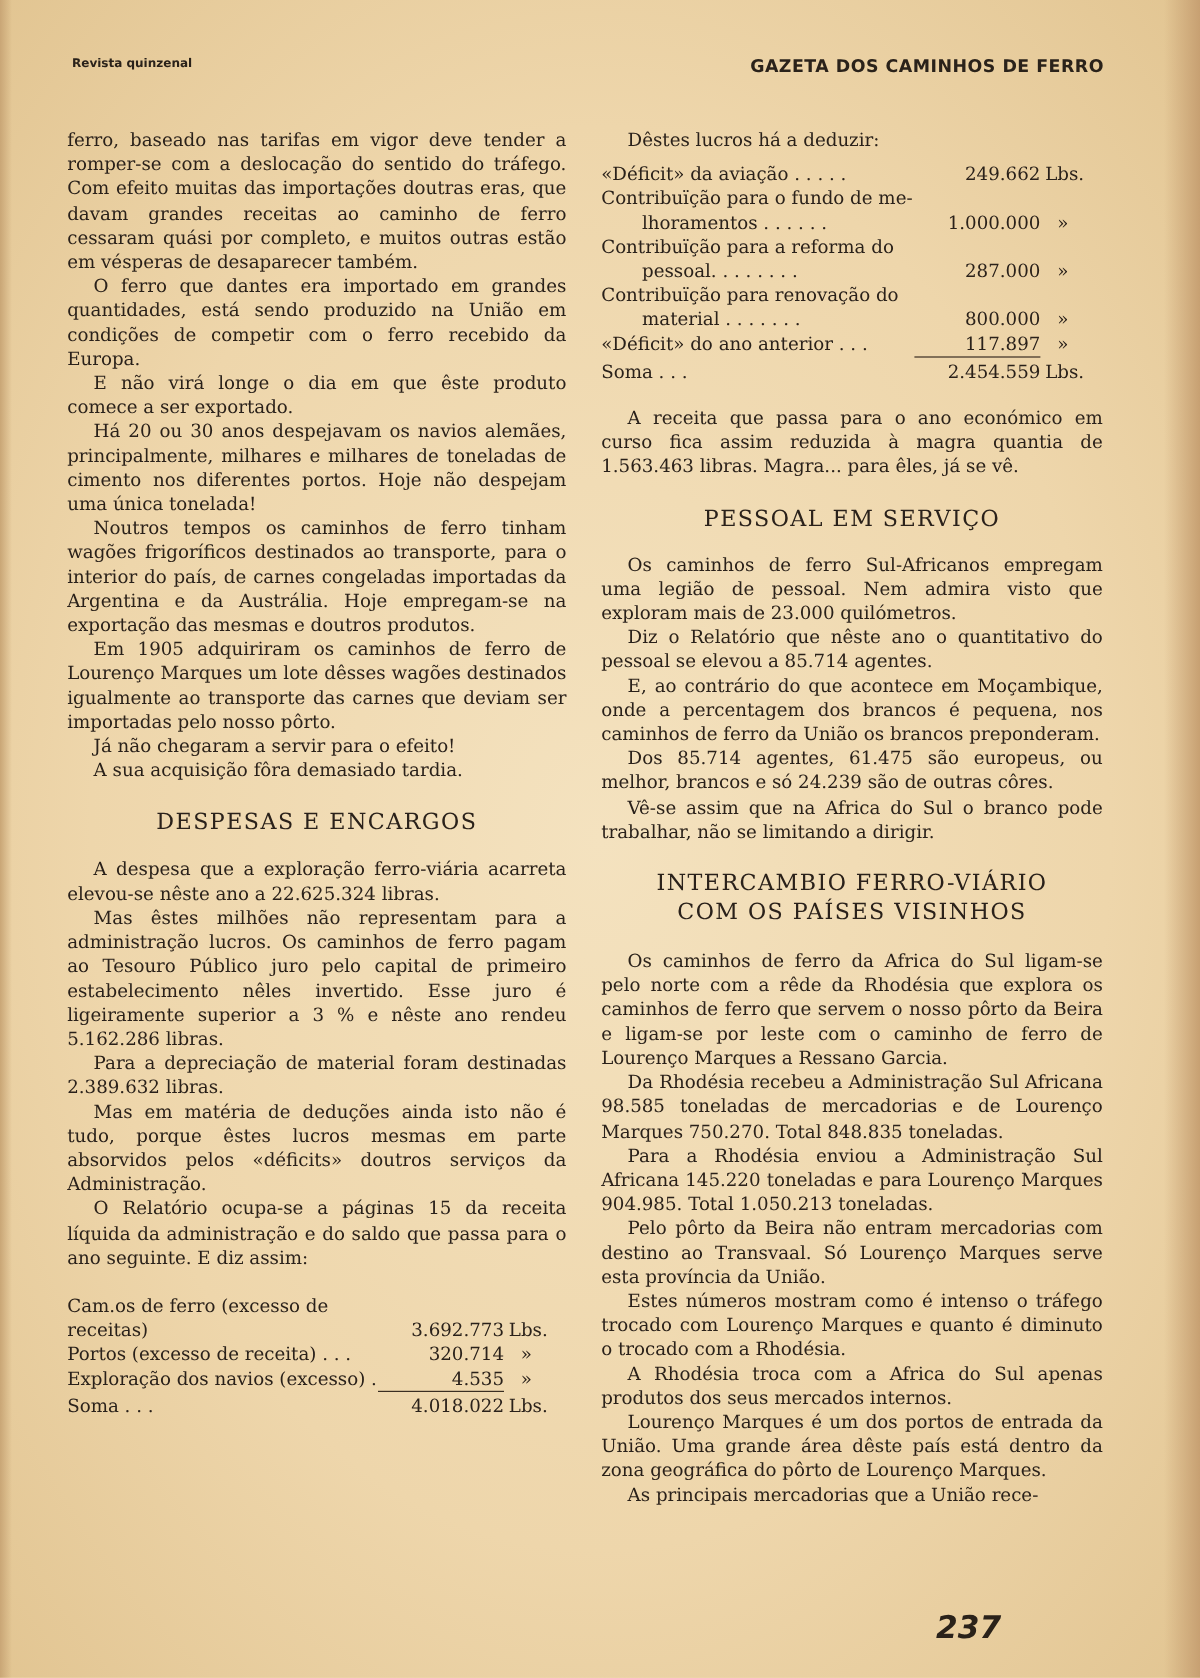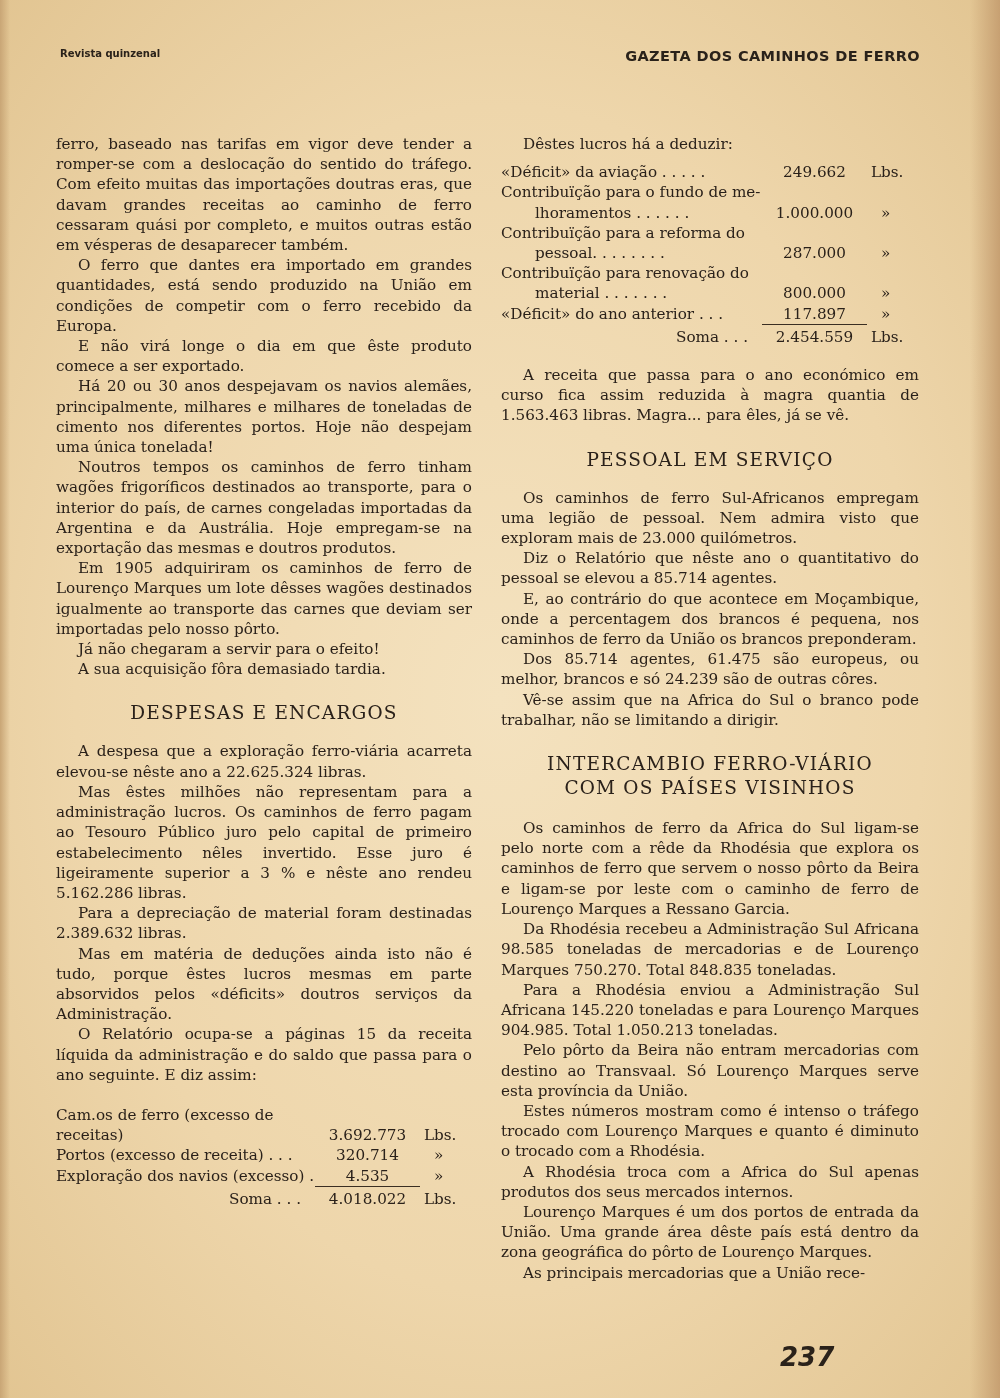--- a/index.html
+++ b/index.html
@@ -19,43 +19,42 @@
     display: flex; justify-content: space-between;
     font-family: "DejaVu Sans", "Liberation Sans", sans-serif;
     font-weight: bold; color: #2a221a;
   }
   .rh-left { font-size: 10px; }
   .rh-right { font-size: 14.5px; letter-spacing: 0.4px; }
   .col {
     position: absolute; top: 107px;
     font-size: 15.2px; line-height: 20.2px;
     text-align: justify;
-    margin-top: 27px;
   }
   .col-left { left: 56px; width: 416px; }
   .col-right { left: 501px; width: 418px; }
   .col p { margin: 0; text-indent: 22px; }
   .col p.noind { text-indent: 0; }
   h2 {
     font-weight: normal; text-align: center; margin: 0;
     font-size: 18.5px; letter-spacing: 1.2px; line-height: 24px;
   }
   .sec1 { margin-top: 22px; margin-bottom: 16px; }
   .sec2 { margin-top: 22px; margin-bottom: 16px; }
   .sec3 { margin-top: 22px; margin-bottom: 18px; }
   table.ledger { width: 100%; border-collapse: collapse; font-size: 15.2px; line-height: 20.2px; }
   table.ledger td { padding: 0; vertical-align: bottom; }
   td.lbl { text-align: left; }
   td.lbl .ind { padding-left: 34px; display: inline-block; }
-  td.val { text-align: center; white-space: nowrap; width: 105px; }
+  td.val { text-align: right; white-space: nowrap; width: 105px; }
   td.unit { text-align: left; white-space: nowrap; width: 38px; padding-left: 4px !important; }
   td.unit.ditto { padding-left: 14px !important; }
   tr.total td.val { border-top: 1px solid #3a2e22; }
   tr.total-row td { padding-top: 2px; }
-  td.soma { text-align: right; padding-right: 14px !important; }
+  td.soma { padding-right: 14px !important; }
   .gap-before-table { height: 20px; }
   .page-number {
     position: absolute; top: 1342px; left: 780px;
     font-family: "DejaVu Sans", "Liberation Sans", sans-serif;
     font-weight: bold; font-style: italic; font-size: 26px; color: #2a221a;
   }
 </style>
 </head>
 <body>
 

